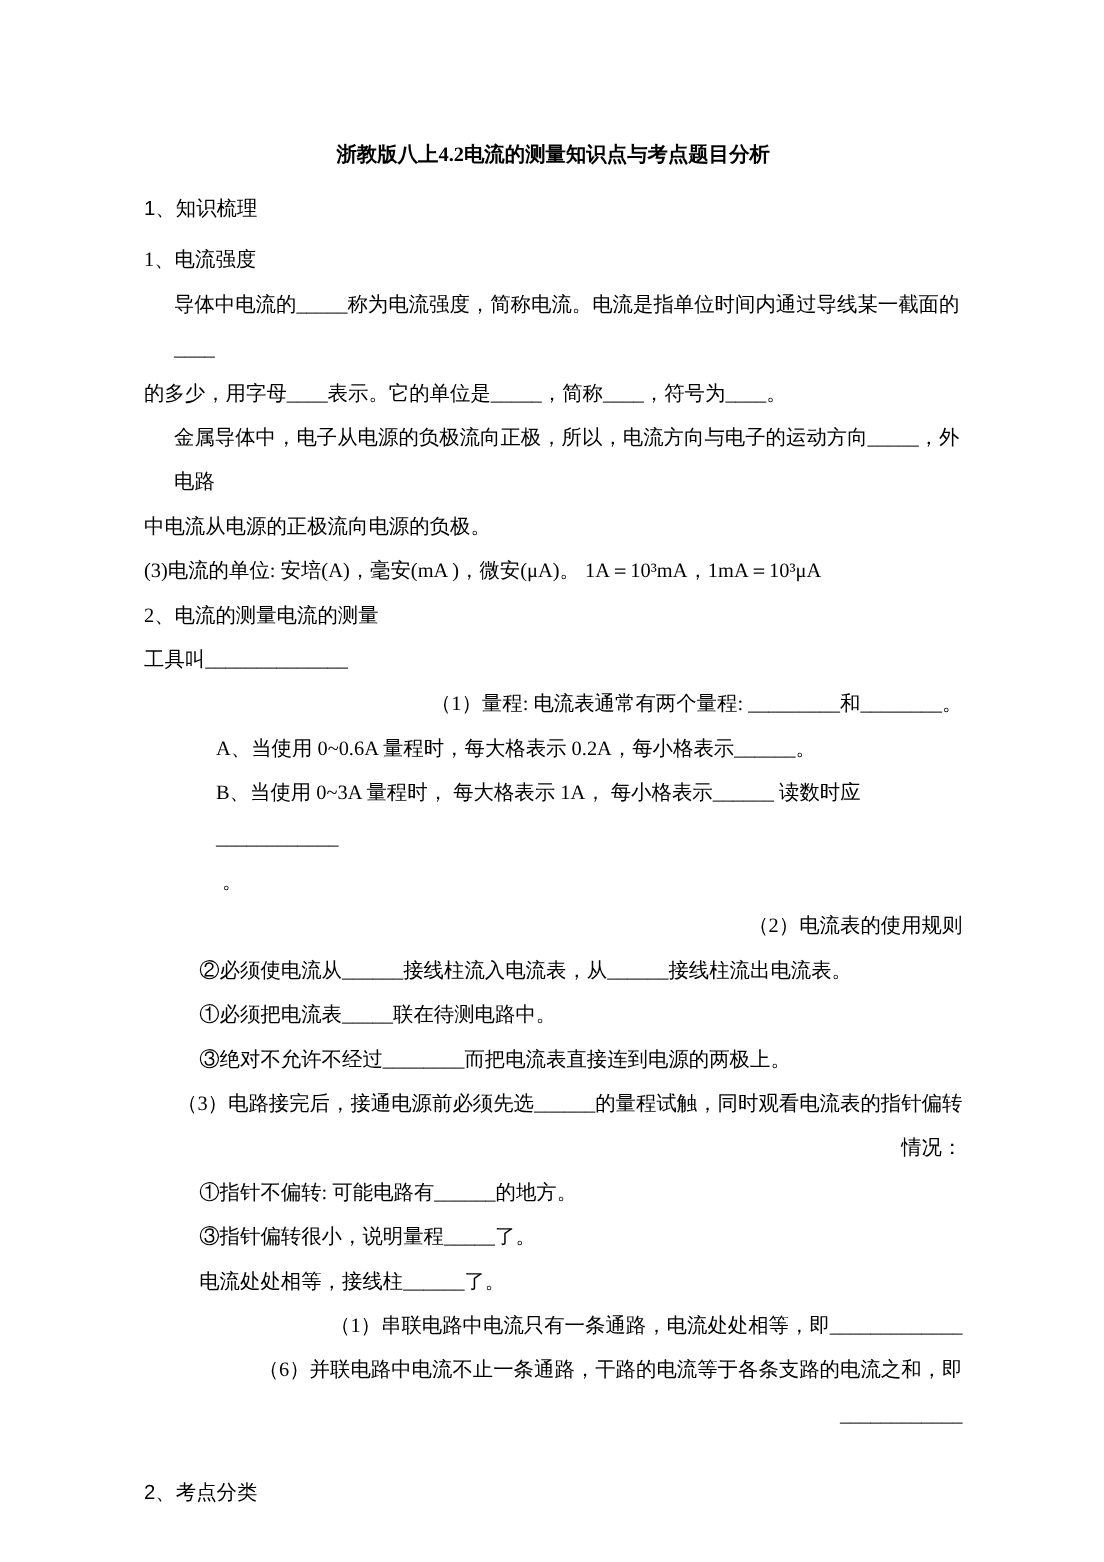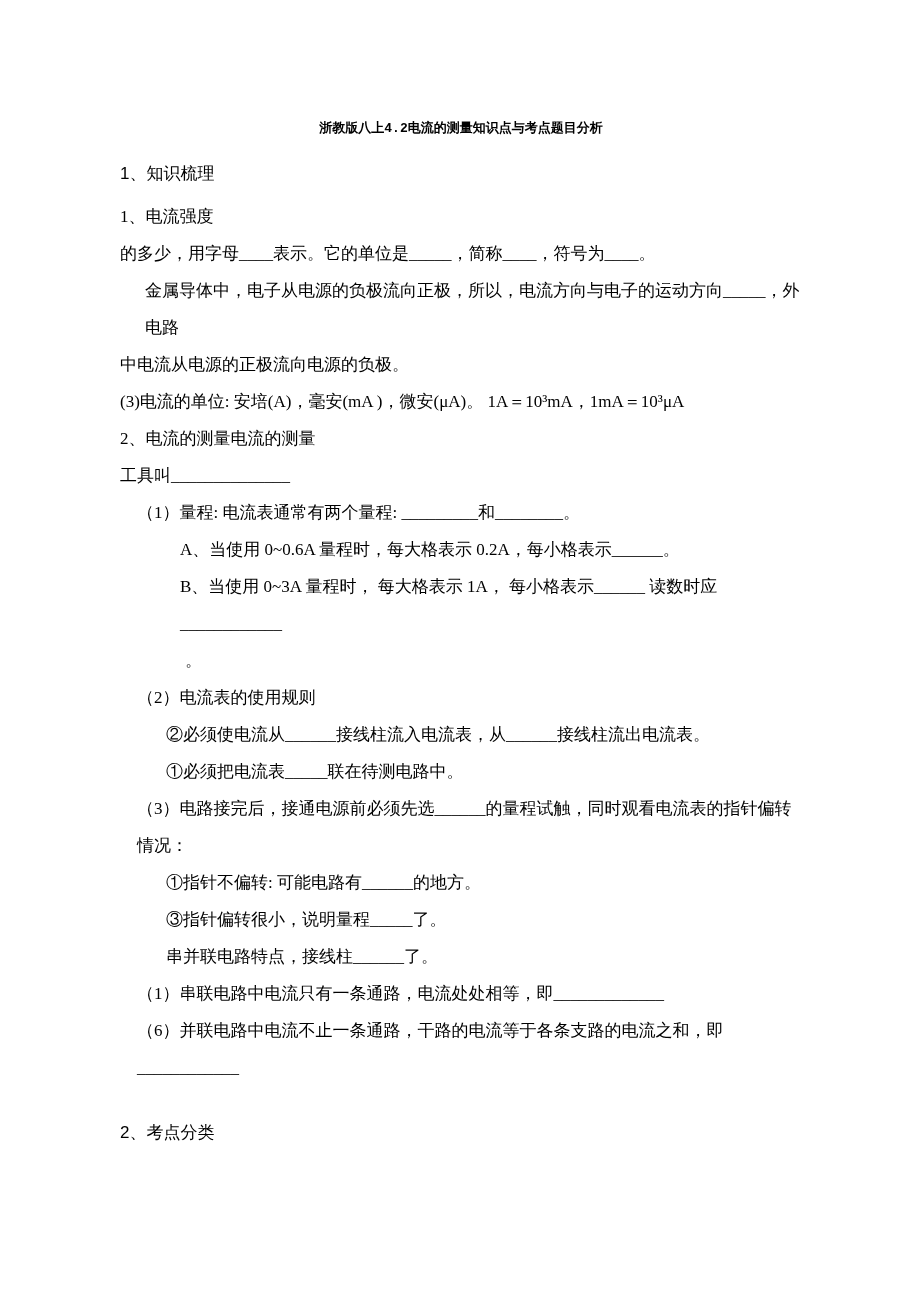--- a/index.html
+++ b/index.html
@@ -19,48 +19,49 @@
     padding: 110px 118px 0 120px;
     overflow: hidden;
   }
   .line {
     line-height: 37px;
     white-space: pre-wrap;
   }
   .title {
     text-align: center;
     font-weight: bold;
-    font-family: Liberation Mono, monospace;
-    font-size: 13px;
+    font-family: Liberation Serif, serif;
+    font-size: 17px;
     line-height: 37px;
     margin: 0;
   }
   .h-bold {
     font-weight: normal;
     font-family: "Liberation Sans", "DejaVu Sans", sans-serif;
   }
   .mt8  { margin-top: 8px; }
   .mt6  { margin-top: 6px; }
   .mt28 { margin-top: 28px; }
   .ind-first { padding-left: 25px; }
-  .ind-p     { padding-left: 17px; }
+  .ind-p     { padding-left: 17px; text-align: right; }
   .ind-sub   { padding-left: 46px; }
   .ind-ab    { padding-left: 60px; }
   .ind-ab2   { padding-left: 65px; }
 </style>
 </head>
 <body>
 
 <div class="page">
   <div class="title">浙教版八上4.2电流的测量知识点与考点题目分析</div>
 
   <div class="line h-bold mt8">1、知识梳理</div>
 
   <div class="line mt6">1、电流强度</div>
 
+  <div class="line ind-first">导体中电流的_____称为电流强度，简称电流。电流是指单位时间内通过导线某一截面的____</div>
   <div class="line">的多少，用字母____表示。它的单位是_____，简称____，符号为____。</div>
 
   <div class="line ind-first">金属导体中，电子从电源的负极流向正极，所以，电流方向与电子的运动方向_____，外电路</div>
   <div class="line">中电流从电源的正极流向电源的负极。</div>
 
   <div class="line">(3)电流的单位: 安培(A)，毫安(mA )，微安(μA)。 1A＝10³mA，1mA＝10³μA</div>
 
   <div class="line">2、电流的测量电流的测量</div>
 
   <div class="line">工具叫______________</div>
@@ -68,26 +69,27 @@
   <div class="line ind-p">（1）量程: 电流表通常有两个量程: _________和________。</div>
 
   <div class="line ind-ab">A、当使用 0~0.6A 量程时，每大格表示 0.2A，每小格表示______。</div>
   <div class="line ind-ab">B、当使用 0~3A 量程时， 每大格表示 1A， 每小格表示______ 读数时应____________</div>
   <div class="line ind-ab2">。</div>
 
   <div class="line ind-p">（2）电流表的使用规则</div>
 
   <div class="line ind-sub">②必须使电流从______接线柱流入电流表，从______接线柱流出电流表。</div>
   <div class="line ind-sub">①必须把电流表_____联在待测电路中。</div>
+  <div class="line ind-sub">③绝对不允许不经过________而把电流表直接连到电源的两极上。</div>
 
   <div class="line ind-p">（3）电路接完后，接通电源前必须先选______的量程试触，同时观看电流表的指针偏转情况：</div>
 
   <div class="line ind-sub">①指针不偏转: 可能电路有______的地方。</div>
   <div class="line ind-sub">③指针偏转很小，说明量程_____了。</div>
-  <div class="line ind-sub">串并联电路特点，接线柱______了。</div>
+  <div class="line ind-sub">电流处处相等，接线柱______了。</div>
 
 
   <div class="line ind-p">（1）串联电路中电流只有一条通路，电流处处相等，即_____________</div>
   <div class="line ind-p">（6）并联电路中电流不止一条通路，干路的电流等于各条支路的电流之和，即____________</div>
 
   <div class="line h-bold mt28">2、考点分类</div>
 
 </div>
 
 </body></html>

